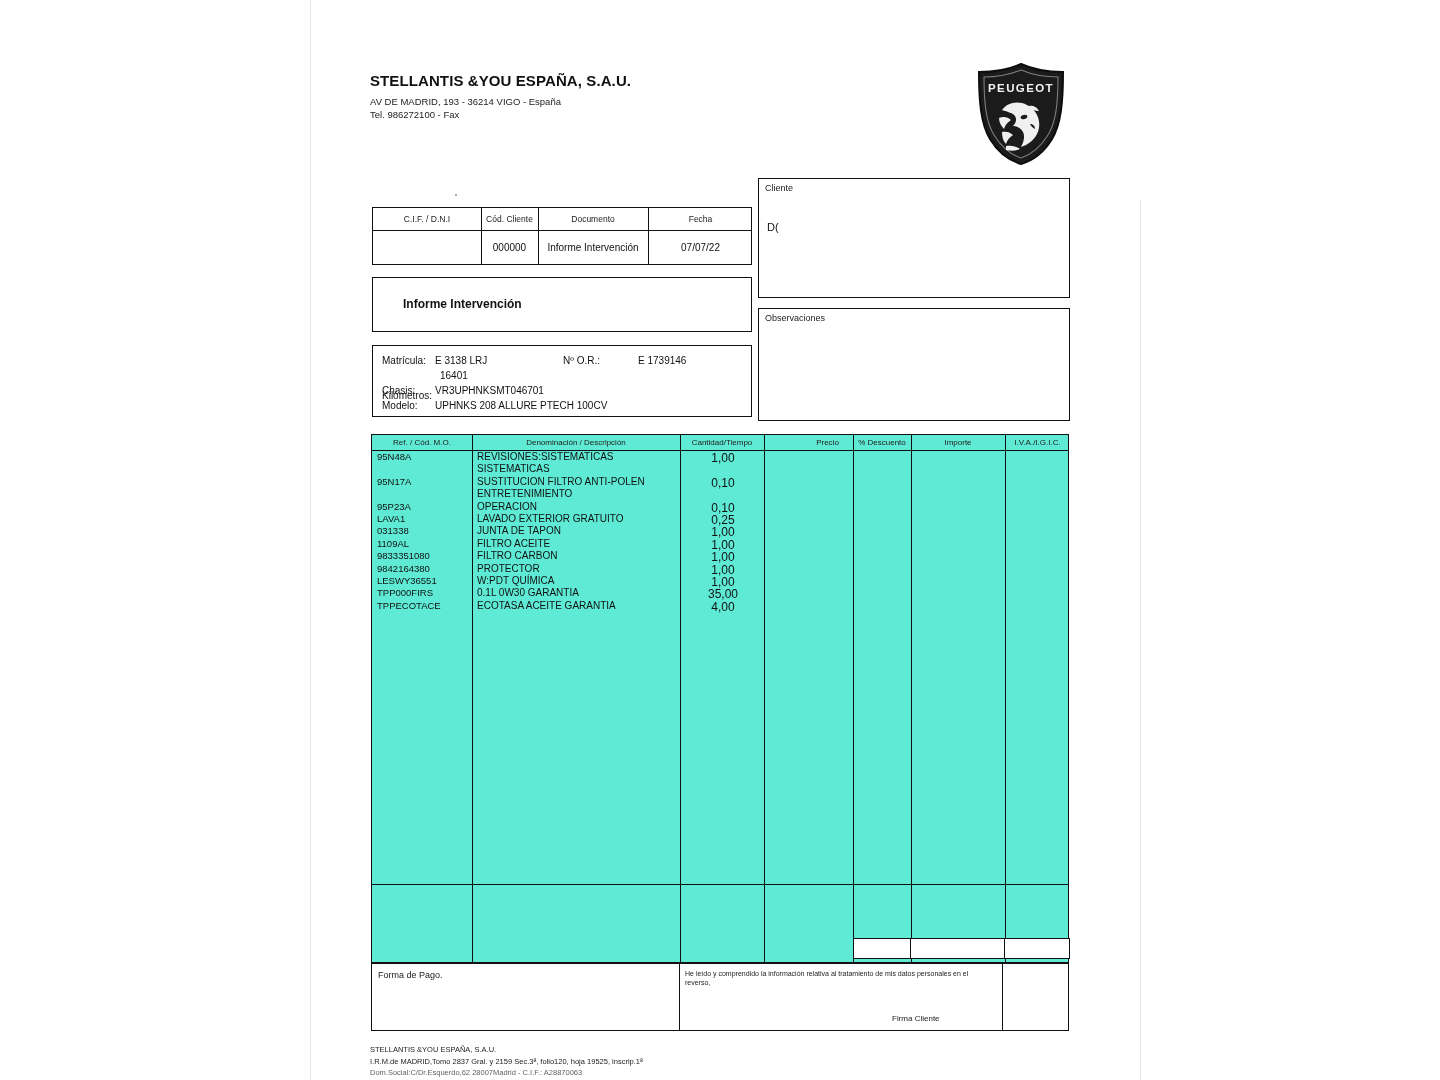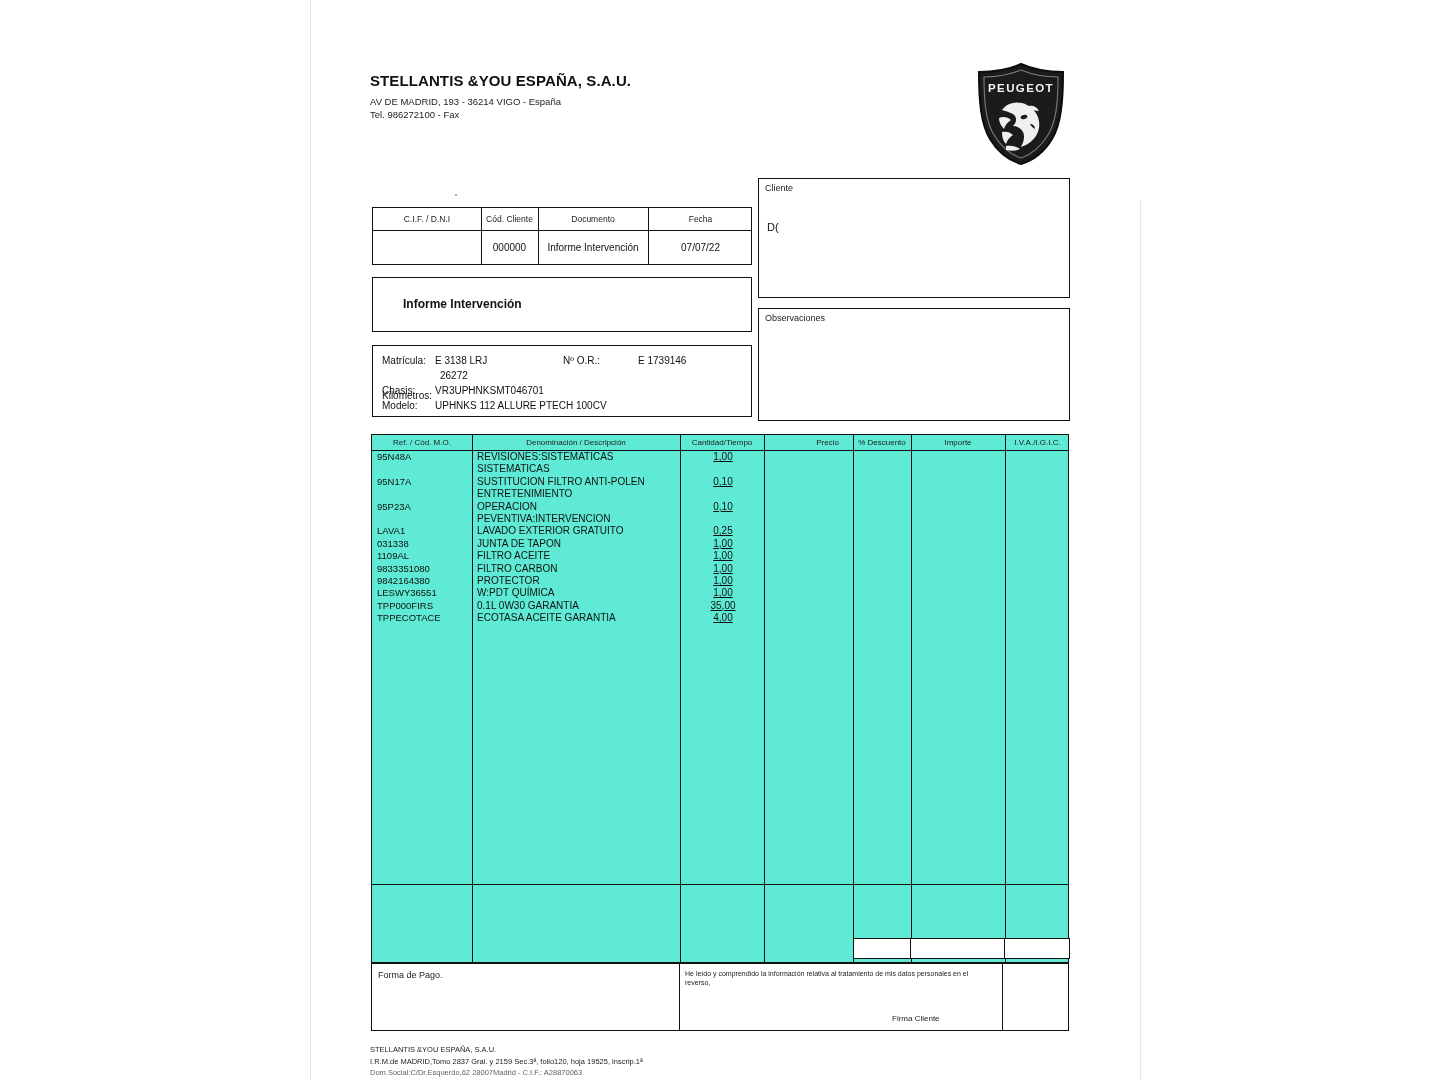--- a/index.html
+++ b/index.html
@@ -153,21 +153,21 @@
     position: absolute; left: 5px; top: 0;
     font-size: 9.5px; color: #111; white-space: nowrap;
   }
   .li-desc {
     position: absolute; left: 105px; top: 0;
     font-size: 10px; color: #111; white-space: nowrap;
   }
   .li-qty {
     position: absolute; left: 310px; top: 0;
     width: 82px; text-align: center;
-    font-size: 10px; color: #111; text-decoration: underline;
+    font-size: 12px; color: #111;
   }
 
   
   .tot-box {
     position: absolute;
     border: 1.3px solid #111;
     box-sizing: border-box;
     background: #fff;
   }
 
@@ -280,27 +280,27 @@
   <span class="title-text">Informe Intervención</span>
 </div>
 
 <div class="box" id="vehicle-box">
   <span class="veh-label" style="left:9px;  top:9px;">Matrícula:</span>
   <span class="veh-value" style="left:62px; top:9px;">E 3138 LRJ</span>
   <span class="veh-label" style="left:190px;top:9px;">Nº O.R.:</span>
   <span class="veh-value" style="left:265px;top:9px;">E 1739146</span>
 
   <span class="veh-label" style="left:9px;  top:24px;margin-top:20px;">Kilómetros:</span>
-  <span class="veh-value" style="left:67px; top:24px;">26272</span>
+  <span class="veh-value" style="left:67px; top:24px;">16401</span>
 
   <span class="veh-label" style="left:9px;  top:39px;text-align:right;">Chasis:</span>
   <span class="veh-value" style="left:62px; top:39px;">VR3UPHNKSMT046701</span>
 
   <span class="veh-label" style="left:9px;  top:54px;">Modelo:</span>
-  <span class="veh-value" style="left:62px; top:54px;">UPHNKS 112 ALLURE PTECH 100CV</span>
+  <span class="veh-value" style="left:62px; top:54px;">UPHNKS 208 ALLURE PTECH 100CV</span>
 </div>
 
 <div class="box" id="cliente-box">
   <span class="box-label">Cliente</span>
   <span class="cliente-name">D(</span>
 </div>
 
 <div class="box" id="observaciones-box">
   <span class="box-label">Observaciones</span>
 </div>
@@ -344,25 +344,20 @@
         <span class="li-ref"></span>
         <span class="li-desc">ENTRETENIMIENTO</span>
         <span class="li-qty"></span>
       </div>
       <div class="li-row">
         <span class="li-ref">95P23A</span>
         <span class="li-desc">OPERACION</span>
         <span class="li-qty">0,10</span>
       </div>
       <div class="li-row">
-        <span class="li-ref"></span>
-        <span class="li-desc">PEVENTIVA:INTERVENCION</span>
-        <span class="li-qty"></span>
-      </div>
-      <div class="li-row">
         <span class="li-ref">LAVA1</span>
         <span class="li-desc">LAVADO EXTERIOR GRATUITO</span>
         <span class="li-qty">0,25</span>
       </div>
       <div class="li-row">
         <span class="li-ref">031338</span>
         <span class="li-desc">JUNTA DE TAPON</span>
         <span class="li-qty">1,00</span>
       </div>
       <div class="li-row">

